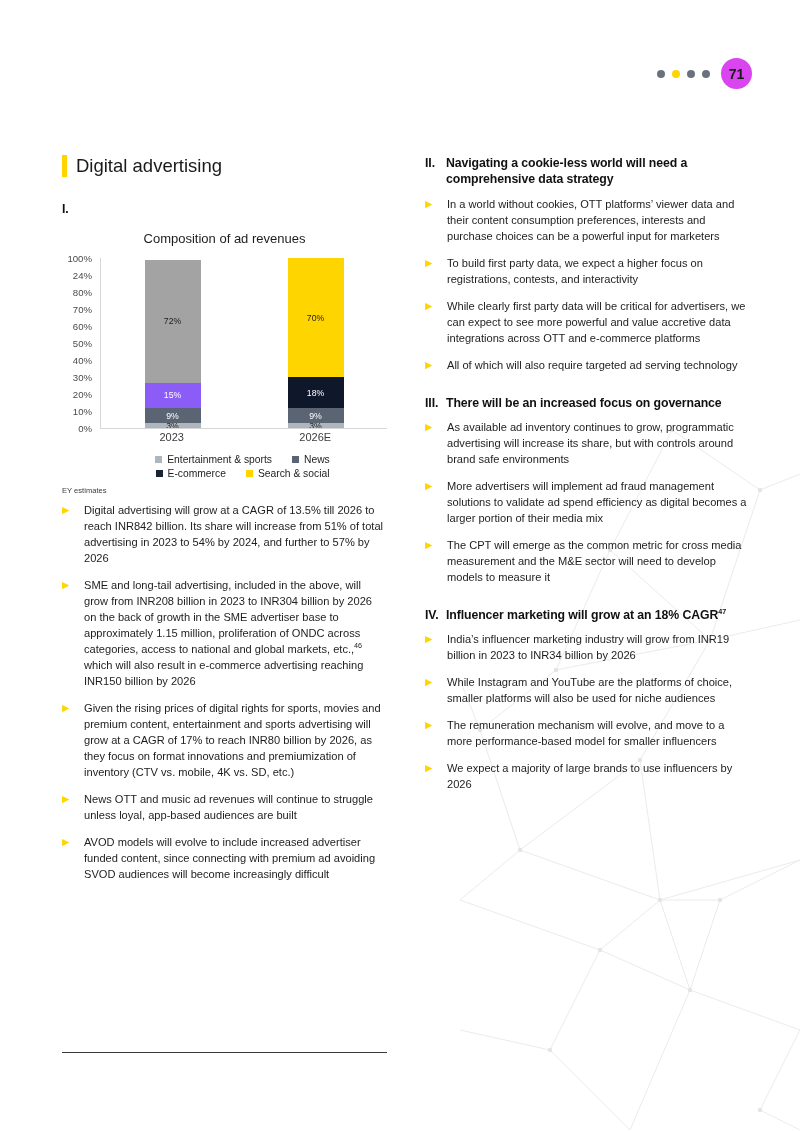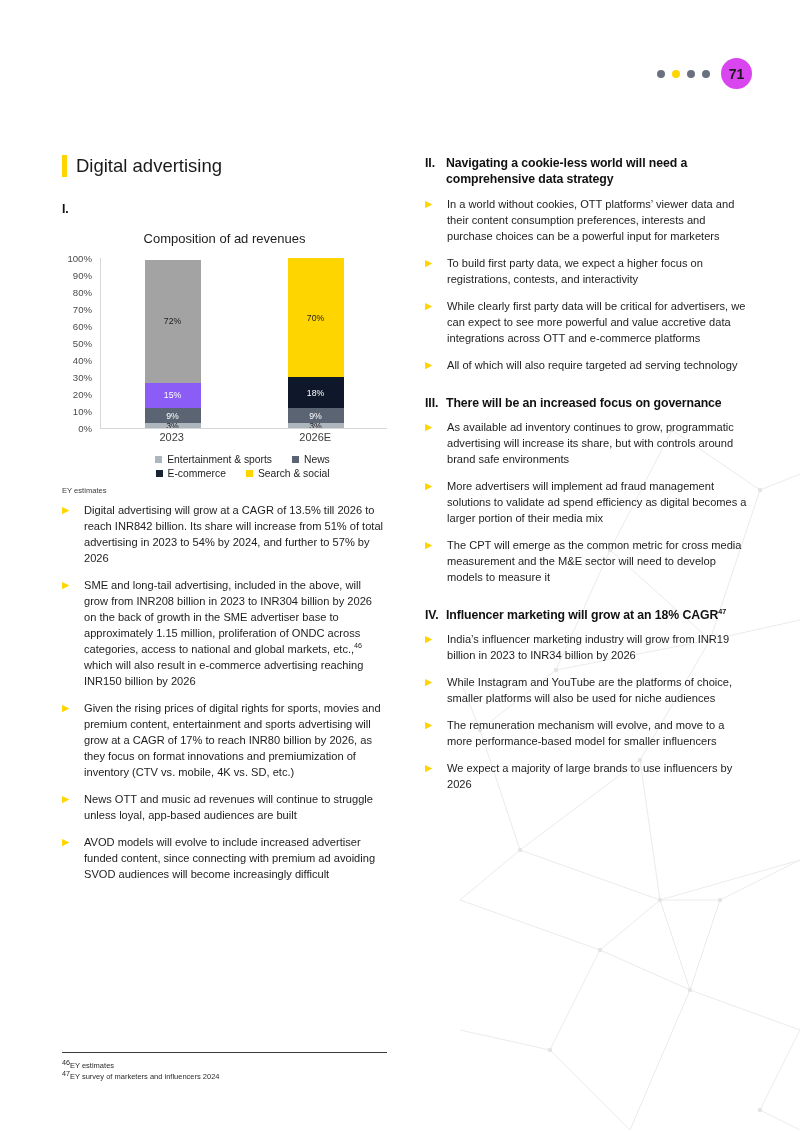--- a/index.html
+++ b/index.html
@@ -318,21 +318,21 @@
         <div class="y-labels">
             <div class="y-label" style="top: 100%;">0%</div>
             <div class="y-label" style="top: 90%;">10%</div>
             <div class="y-label" style="top: 80%;">20%</div>
             <div class="y-label" style="top: 70%;">30%</div>
             <div class="y-label" style="top: 60%;">40%</div>
             <div class="y-label" style="top: 50%;">50%</div>
             <div class="y-label" style="top: 40%;">60%</div>
             <div class="y-label" style="top: 30%;">70%</div>
             <div class="y-label" style="top: 20%;">80%</div>
-            <div class="y-label" style="top: 10%;">90%</div>
+            <div class="y-label" style="top: 10%;">24%</div>
             <div class="y-label" style="top: 0%;">100%</div>
           </div>
         <div class="plot">
             <div class="bar-slot">
               <div class="bar">
                 <div class="seg" style="height: 72%; background: #a3a3a3; color: rgb(29, 29, 29);">72%</div>
                 <div class="seg" style="height: 15%; background: #8b5cf6; color: rgb(255, 255, 255);">15%</div>
                 <div class="seg" style="height: 9%; background: rgb(90, 100, 114); color: rgb(255, 255, 255);">9%</div>
                 <div class="seg" style="height: 3%; background: rgb(174, 182, 189); color: rgb(29, 29, 29);">3%</div>
               </div>
@@ -461,17 +461,13 @@
         <li class="bullet">
           <span class="bullet-marker">▶</span>
           <span class="bullet-text">We expect a majority of large brands to use influencers by 2026</span>
         </li>
       </ul>
     </div>
 </div>
 
 <div class="footnotes">
   <div class="footnote-rule"></div>
-  <div>
-      <div class="footnote"><sup>46</sup>EY estimates</div>
-      <div class="footnote"><sup>47</sup>EY survey of marketers and  influencers 2024</div>
-    </div>
 </div>
 
 </body></html>

